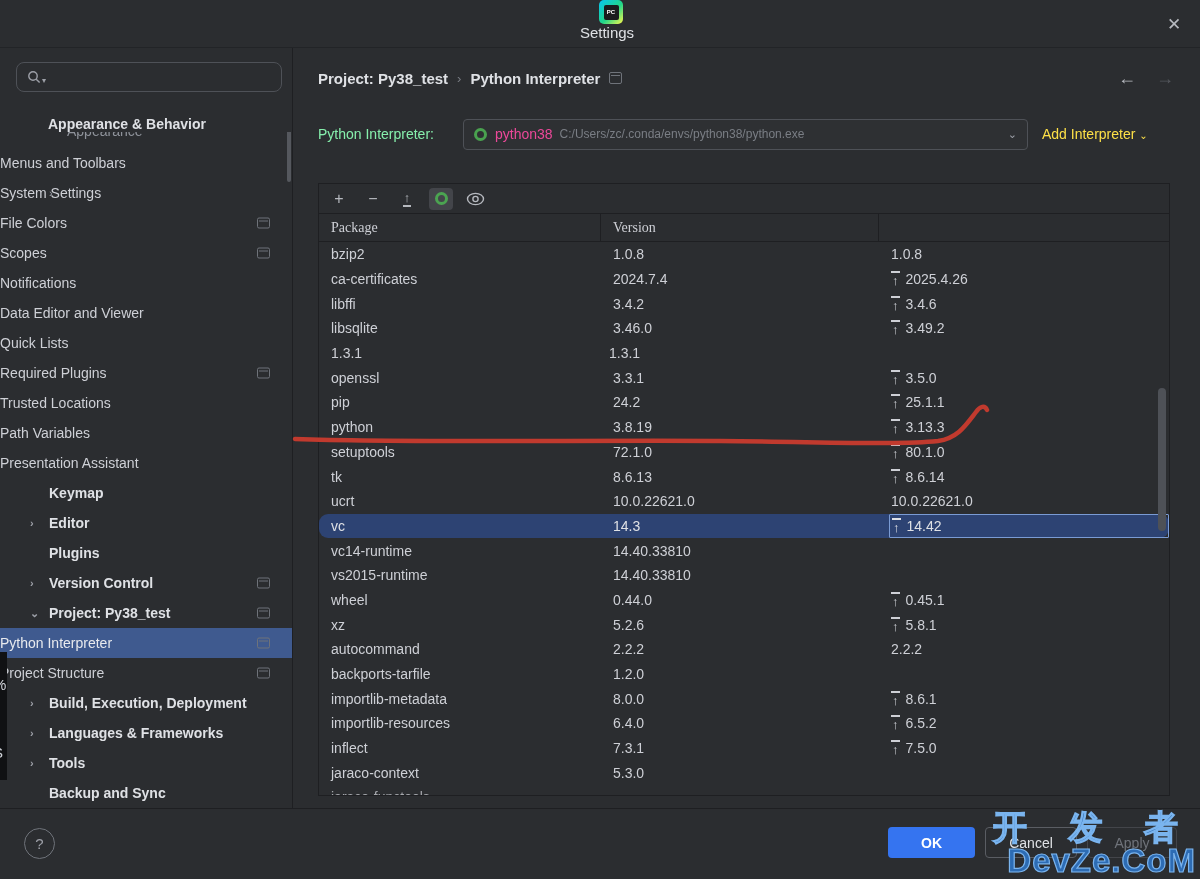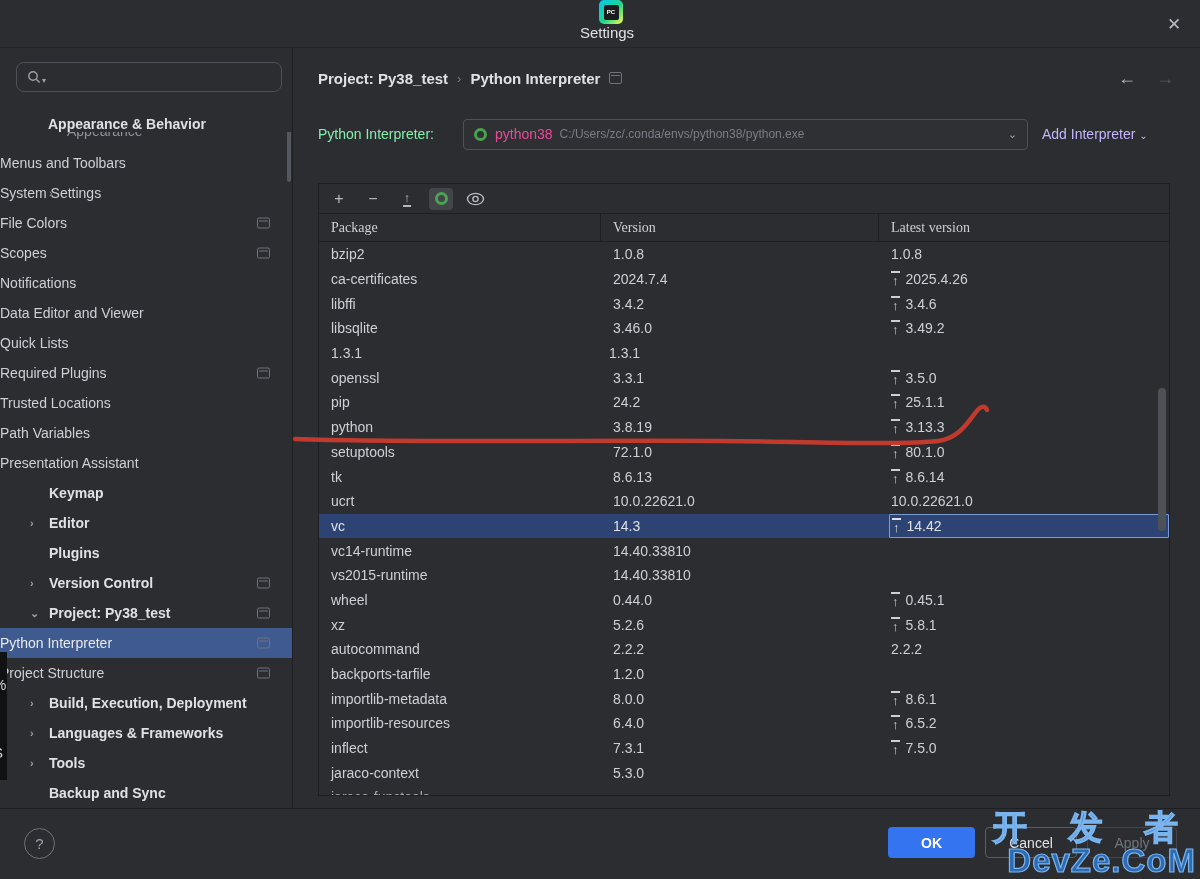--- a/index.html
+++ b/index.html
@@ -64,21 +64,21 @@
     display:flex; align-items:center; }
   .interp-label { width:145px; color:#86efac; }
   .interp-combo { width:565px; height:31px; border:1px solid #4e5157; border-radius:4px;
     display:flex; align-items:center; padding:0 10px; cursor:pointer; background:#2e3033; }
   .conda-ring { width:13px; height:13px; border:3px solid #4cae52; border-radius:50%;
     flex:0 0 auto; margin-right:8px; opacity:.9; }
   .interp-name { color:#ec4899; }
   .interp-path { color:#7a7e85; font-size:12px; margin-left:7px; flex:1; overflow:hidden;
     white-space:nowrap; text-overflow:ellipsis; }
   .combo-chev { color:#9da0a8; font-size:11px; }
-  .add-link { margin-left:14px; color:#c4b5fd; cursor:pointer; }
+  .add-link { margin-left:14px; color:#fde047; cursor:pointer; }
   .add-link .chev { font-size:10px; }
   
   .pkg-block { position:absolute; left:25px; top:135px; width:852px; height:613px;
     border:1px solid #1e1f22; background:#2b2d30; }
   .pkg-toolbar { height:30px; border-bottom:1px solid #1e1f22; display:flex;
     align-items:center; gap:10px; padding-left:8px; color:#b6b9bf; }
   .tool-btn { width:24px; height:22px; display:flex; align-items:center; justify-content:center;
     font-size:16px; cursor:pointer; border-radius:4px; }
   .tool-btn.active { background:#43454a; }
   .upload-ic { display:inline-block; border-bottom:2px solid #b6b9bf; line-height:1;
@@ -88,21 +88,21 @@
   .phead .hc { padding-left:12px; height:100%; display:flex; align-items:center; cursor:pointer; }
   .phead .hc1 { width:282px; border-right:1px solid #1e1f22; }
   .phead .hc2 { width:278px; border-right:1px solid #1e1f22; }
   .phead .hc3 { flex:1; }
   .prows { position:relative; height:553px; overflow:hidden; }
   .trow { display:flex; height:24.7px; align-items:center; cursor:pointer; }
   .trow .c { padding-left:12px; overflow:hidden; white-space:nowrap; }
   .trow .c1 { width:282px; }
   .trow .c2 { width:278px; }
   .trow .c3 { flex:1; display:flex; align-items:center; }
-  .trow.sel { background:#2d4373; color:#dfe1e5; }
+  .trow.sel { background:#2d4373; color:#dfe1e5;border-radius:9px; }
   .trow.partial { height:10px; overflow:hidden; opacity:.75; }
   .trow.partial .cwrap { transform:translateY(7px); display:flex; width:100%; }
   .up-arr { display:inline-block; border-top:2px solid currentColor; line-height:1;
     font-size:13px; padding:1px 1px 0; margin-right:6px; }
   .latest-box { display:flex; align-items:center; margin-left:-2px; padding-left:2px;
     width:288px; height:24.7px; border:1.5px solid #7a9bd4; border-radius:1px; }
   .tbl-scroll { position:absolute; right:3px; top:204px; width:8px; height:143px;
     background:#4e5157; border-radius:4px; }
   
   .red-annot { position:absolute; left:290px; top:395px; width:710px; height:60px;
@@ -276,21 +276,20 @@
       <div class="tool-btn">
         <svg width="19" height="14" viewBox="0 0 19 14">
           <ellipse cx="9.5" cy="7" rx="8" ry="5.6" fill="none" stroke="#b6b9bf" stroke-width="1.4"></ellipse>
           <circle cx="9.5" cy="7" r="2.6" fill="none" stroke="#b6b9bf" stroke-width="1.4"></circle>
         </svg>
       </div>
     </div>
     <div class="phead">
       <div class="hc hc1">Package</div>
       <div class="hc hc2">Version</div>
-      <div class="hc hc3">Latest version</div>
     </div>
     <div class="prows">
         <div class="trow">
           <div class="c c1">bzip2</div>
           <div class="c c2">1.0.8</div>
           <div class="c c3">
             <span>1.0.8</span>
           </div>
         </div>
         <div class="trow">

